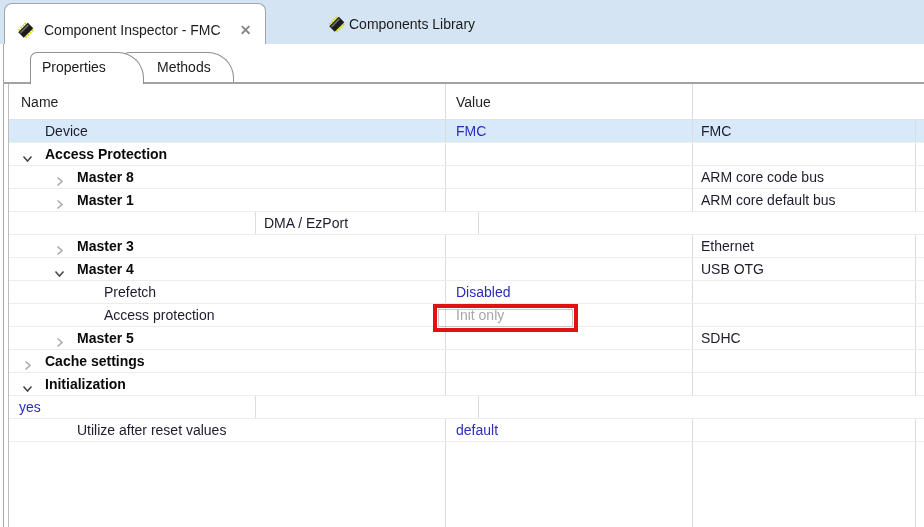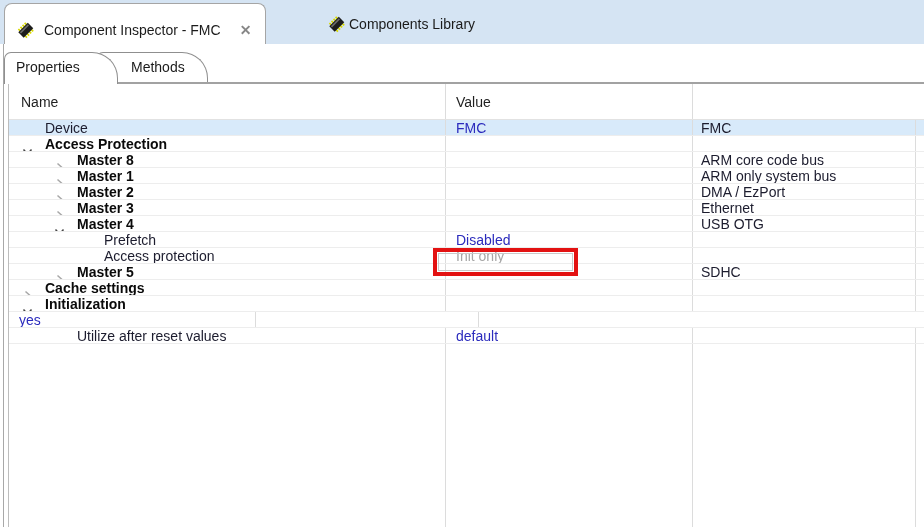--- a/index.html
+++ b/index.html
@@ -23,38 +23,38 @@
   .etab-label{white-space:nowrap;color:#1b1b1b;}
   .close-x{color:#878787;font-weight:bold;font-size:14px;margin-left:10px;cursor:pointer;}
   
   .content{position:relative;margin-left:3px;border-left:1px solid #a8a8a8;height:483px;box-sizing:border-box;}
   
   .viewtabs{position:relative;height:40px;}
   .viewtabs::after{content:'';position:absolute;left:0;right:0;bottom:0;height:2px;background:#a2a2a2;z-index:1;}
   .vtab{
     position:absolute;top:8px;box-sizing:border-box;background:#ffffff;
     border:1px solid #8f8f8f;border-bottom:none;border-radius:7px 26px 0 0;
-    padding:6px 0 0 11px;white-space:nowrap;cursor:pointer;color:#1b1b1b;
+    padding:6px 0 0 11px;white-space:nowrap;cursor:pointer;color:#1b1b1b;margin-left:26px;
   }
   .vtab-props{left:0;width:114px;height:32px;z-index:3;}
   .vtab-methods{left:92px;width:112px;height:30px;z-index:2;padding-left:34px;}
   
   .tbl{
     position:relative;margin-left:4px;border-left:1px solid #bdbdbd;
     height:443px;box-sizing:border-box;display:flex;flex-direction:column;background:#fff;justify-content:center;
   }
   .thead{display:flex;height:36px;box-sizing:border-box;border-bottom:1px solid #e2e2e2;color:#1f1f1f;}
   .thead .cell{display:flex;align-items:center;}
   .cell{box-sizing:border-box;overflow:hidden;white-space:nowrap;}
   .c-name{width:437px;border-right:1px solid #dcdcdc;position:relative;}
   .c-value{width:247px;border-right:1px solid #dcdcdc;padding-left:10px;}
   .c-details{width:223px;border-right:1px solid #dcdcdc;padding-left:8px;}
   .c-extra{flex:1;}
   .thead .c-name{padding-left:12px;}
-  .row{display:flex;height:16px;box-sizing:border-box;border-bottom:1px solid #ededed;position:relative;}
+  .row{display:flex;height:23px;box-sizing:border-box;border-bottom:1px solid #ededed;position:relative;}
   .row .cell{display:flex;align-items:center;}
   .row.selected .cell{background:var(--sel,#d8eafa);}
   .row.bold .c-name{font-weight:bold;color:#0a0a0a;}
   .lvl1 .c-name{padding-left:36px;}
   .lvl2 .c-name{padding-left:68px;}
   .lvl3 .c-name{padding-left:95px;}
   .chev{position:absolute;top:8px;width:11px;height:11px;cursor:pointer;}
   .lvl1 .chev{left:13px;}
   .lvl2 .chev{left:45px;}
   .val{color:var(--vblue,#2b2bbd);cursor:pointer;}
@@ -177,31 +177,25 @@
     <div class="cell c-name">
       <span class="chev"><svg width="11" height="11" viewBox="0 0 11 11">
                 <polyline points="3.5,1.5 8,5.5 3.5,9.5" fill="none" stroke="#a8a8a8" stroke-width="1.5"></polyline>
               </svg></span>
       <span class="nm">Master 1</span>
     </div>
     <div class="cell c-value">
       <span class="val"></span>
     </div>
     <div class="cell c-details">
-      <span>ARM only system bus</span>
-    </div>
-    <div class="cell c-extra"></div>
-  </div>
-        <div class="row lvl2 bold">
-    <div class="cell c-name">
-      <span class="chev"><svg width="11" height="11" viewBox="0 0 11 11">
-                <polyline points="3.5,1.5 8,5.5 3.5,9.5" fill="none" stroke="#a8a8a8" stroke-width="1.5"></polyline>
-              </svg></span>
-      <span class="nm">Master 2</span>
-    </div>
+      <span>ARM core default bus</span>
+    </div>
+    <div class="cell c-extra"></div>
+  </div>
+        <div class="row lvl2 bold">
     <div class="cell c-value">
       <span class="val"></span>
     </div>
     <div class="cell c-details">
       <span>DMA / EzPort</span>
     </div>
     <div class="cell c-extra"></div>
   </div>
         <div class="row lvl2 bold">
     <div class="cell c-name">

